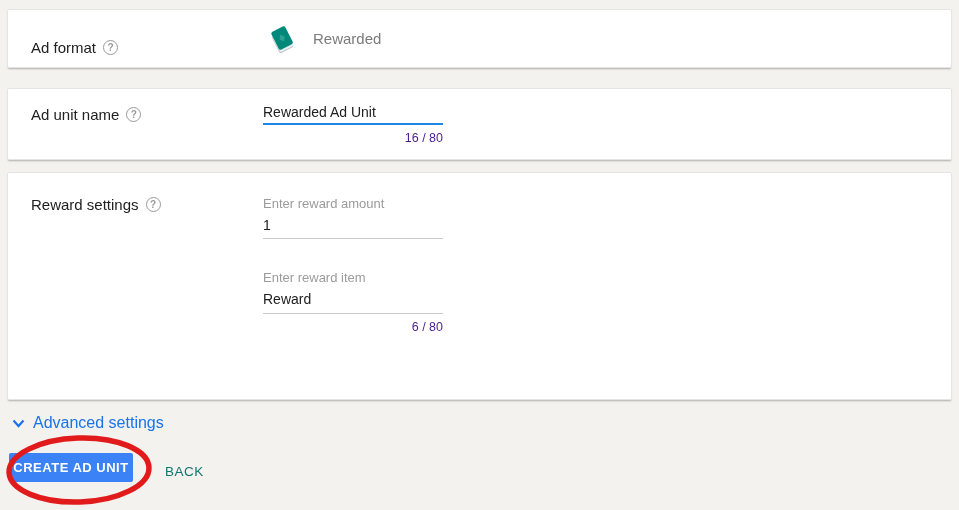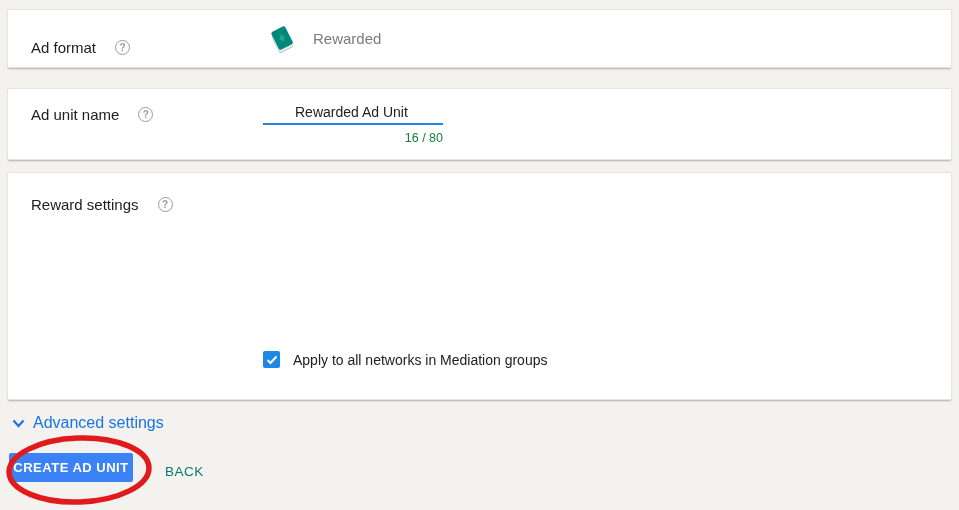--- a/index.html
+++ b/index.html
@@ -24,21 +24,21 @@
   #card-ad-unit-name{ top: 88px;  height: 72px; padding-left: 40px; }
   #card-reward      { top: 172px; height: 228px; }
 
   .row-label {
     position: absolute;
     left: 23px;
     font-size: 15px;
     color: #212121;
     display: flex;
     align-items: center;
-    gap: 19px;
+    gap: 7px;
     white-space: nowrap;
   }
   .help-icon {
     display: inline-flex;
     align-items: center;
     justify-content: center;
     width: 15px;
     height: 15px;
     border: 1.3px solid #9a9a9a;
     border-radius: 50%;
@@ -64,29 +64,28 @@
   .field-col { position: absolute; left: 255px; width: 180px; }
 
   
   .name-value {
     position: absolute; left: 0; top: 15px;
     width: 100%;
     font-size: 14px; color: #212121;
     border: none; outline: none; background: transparent;
     font-family: "Liberation Sans", sans-serif;
     padding: 0;
-    margin-left: 32px;
   }
   .underline-blue {
     position: absolute; left: 0; top: 34px;
     width: 100%; height: 2px; background: #1e88e5;
   }
   .counter {
     position: absolute; right: 0;
-    font-size: 12.5px; color: #15803d;
+    font-size: 12.5px; color: #4c1d95;
     text-align: right;
   }
   #name-counter { top: 42px; }
 
   
   .small-label { position: absolute; left: 0; font-size: 13px; color: #9b9b9b; white-space: nowrap; }
   .small-value { position: absolute; left: 0; font-size: 14px; color: #212121; white-space: nowrap; }
   .underline-gray { position: absolute; left: 0; width: 100%; height: 1px; background: #cbc9c6; }
 
   .checkbox-row {
@@ -170,29 +169,31 @@
     <div class="counter" id="name-counter">16 / 80</div>
   </div>
 </section>
 
 <section class="card" id="card-reward">
   <div class="row-label" style="top:23px">
     <span>Reward settings</span>
     <span class="help-icon">?</span>
   </div>
 
-
-  <div class="checkbox-row">
-    <span class="checkbox">
-      <svg width="12" height="10" viewBox="0 0 12 10">
-        <polyline points="1.5,5 4.5,8 10.5,1.5" fill="none" stroke="#ffffff" stroke-width="2"></polyline>
-      </svg>
-    </span>
-    <span class="checkbox-label">Apply to all networks in Mediation groups</span>
-  </div>
+  <div class="field-col" style="top:0; height:228px">
+    <div class="small-label" style="top:23px">Enter reward amount</div>
+    <div class="small-value" style="top:44px">1</div>
+    <div class="underline-gray" style="top:65px"></div>
+
+    <div class="small-label" style="top:97px">Enter reward item</div>
+    <div class="small-value" style="top:118px">Reward</div>
+    <div class="underline-gray" style="top:140px"></div>
+    <div class="counter" style="top:147px">6 / 80</div>
+  </div>
+
 </section>
 
 <div class="advanced">
   <span style="display:inline-flex">
     <svg width="13" height="9" viewBox="0 0 13 9">
       <polyline points="1.5,1.5 6.5,7 11.5,1.5" fill="none" stroke="#1a73e8" stroke-width="2.2"></polyline>
     </svg>
   </span>
   <span>Advanced settings</span>
 </div>

